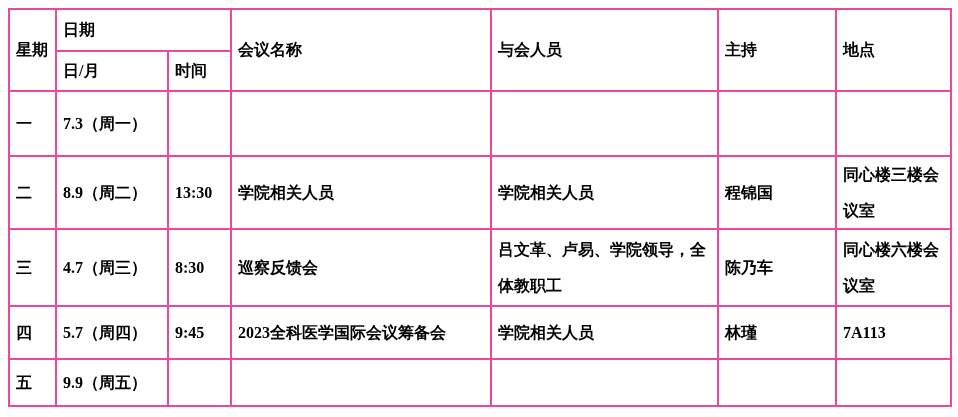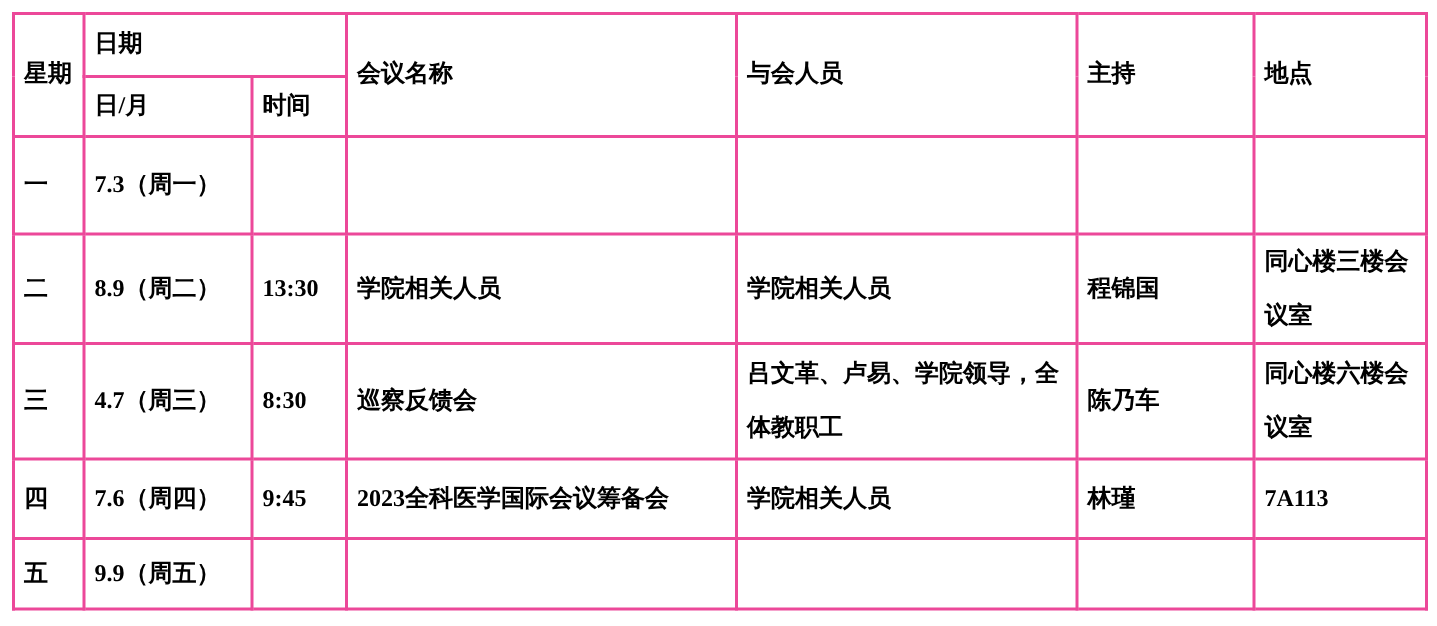--- a/index.html
+++ b/index.html
@@ -105,21 +105,21 @@
       <td>4.7（周三）</td>
       <td>8:30</td>
       <td>巡察反馈会</td>
       <td>吕文革、卢易、学院领导，全体教职工</td>
       <td>陈乃车</td>
       <td>同心楼六楼会议室</td>
     </tr>
 
     <tr class="r-thu">
       <td>四</td>
-      <td>7.6（周四）</td>
+      <td>5.7（周四）</td>
       <td>9:45</td>
       <td>2023全科医学国际会议筹备会</td>
       <td>学院相关人员</td>
       <td>林瑾</td>
       <td>7A113</td>
     </tr>
 
     <tr class="r-fri">
       <td>五</td>
       <td>9.9（周五）</td>

